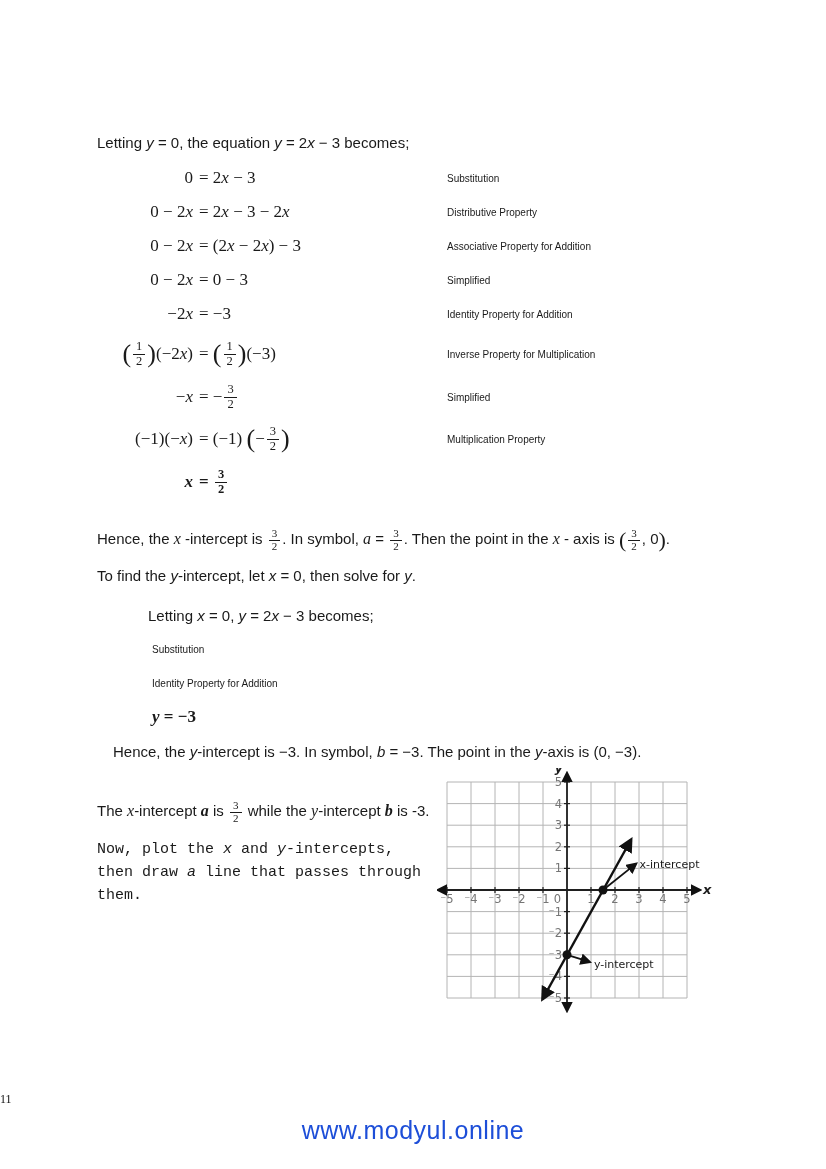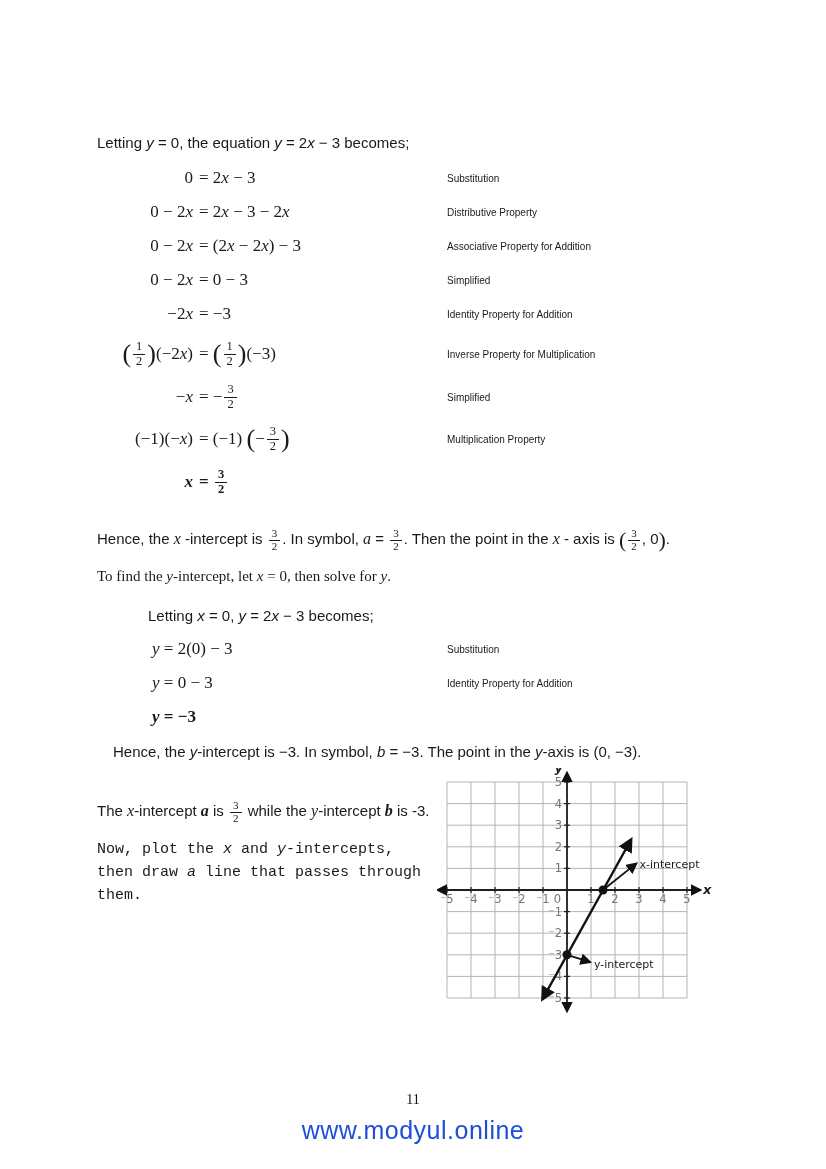--- a/index.html
+++ b/index.html
@@ -28,33 +28,33 @@
   .frac .d { display:block; }
   .frac.small { font-size:11px; vertical-align:-0.5em; }
   .bigp { font-family:"Liberation Serif", serif; font-size:26px; font-weight:400;
           vertical-align:-0.14em; line-height:0; }
   .bigp.sm { font-size:22px; }
   
   .indent1 { margin-left:51px; }
   .ysteps { margin-top:6px; margin-left:55px; }
   .ysteps .step-row .eq { width:295px; }
   .mt1 { margin-top:17px; line-height:38px; }
-  .mt2 { margin-top:8px;font-family:Liberation Serif, serif; }
+  .mt2 { margin-top:8px; }
   .mt3 { margin-top:20px; }
   .mt4 { margin-top:8px;margin-left:16px; }
   
   .figure-row { display:flex; margin-top:6px; }
   .side-col { width:352px; }
   .side-p1 { margin-top:30px; line-height:25px; }
   .side-p2 { margin-top:14px; line-height:23px;font-family:Liberation Mono, monospace; }
   .graph-wrap { margin-left:3px; }
   svg text { font-family:"DejaVu Sans", sans-serif; }
   
-  .pageno { position:absolute; top:1092px; left:0; width:100%; text-align:center;
-            font-family:"Liberation Serif", serif; font-size:14px; color:#111; }
+  .pageno { position:absolute; top:1092px; left:0; width:100%; text-align:left;
+            font-family:"Liberation Serif", serif; font-size:12px; color:#111; }
   .watermark { position:absolute; top:1116px; left:0; width:100%; text-align:center;
                font-size:25px; letter-spacing:0.5px; color:#1d4ed8; }
 </style>
 </head>
 <body>
 
 <div class="page">
   <div class="content">
 
     <p class="para">Letting <i>y</i> = 0, the equation <i>y</i>  =  2<i><i>x</i></i> − 3 becomes;</p>
@@ -129,29 +129,23 @@
     </div>
 
     <p class="para mt1"><span>Hence, the </span><span class="var">x</span><span> -intercept is </span><span class="frac small"><span class="n">3</span><span class="d">2</span></span><span>. In symbol, </span><span class="var">a</span><span> = </span><span class="frac small"><span class="n">3</span><span class="d">2</span></span><span>. Then the point in the </span><span class="var">x</span><span> - axis is </span><span class="bigp sm">(</span><span class="frac small"><span class="n">3</span><span class="d">2</span></span><span>, 0</span><span class="bigp sm">)</span><span>.</span></p>
 
     <p class="para mt2">To find the <i>y</i>-intercept, let <i>x</i> = 0, then solve for <i>y</i>.</p>
 
     <p class="para mt3 indent1">Letting <i>x</i> = 0, <i>y</i>  =  2<i><i>x</i></i> − 3 becomes;</p>
 
     <div class="ysteps">
       <div class="step-row">
-        <div class="eq">
-            <span class="math"><i>y</i>  =  2(0) − 3</span>
-          </div>
         <div class="prop">Substitution</div>
       </div>
       <div class="step-row">
-        <div class="eq">
-            <span class="math"><i>y</i>  = 0 − 3</span>
-          </div>
         <div class="prop">Identity Property for Addition</div>
       </div>
       <div class="step-row bold">
         <div class="eq">
             <span class="math"><i>y</i>  = −3</span>
           </div>
       </div>
     </div>
 
     <p class="para mt4">Hence, the <i>y</i>-intercept is −3. In symbol, <i>b</i> = −3. The point in the <i>y</i>-axis is (0, −3).</p>

